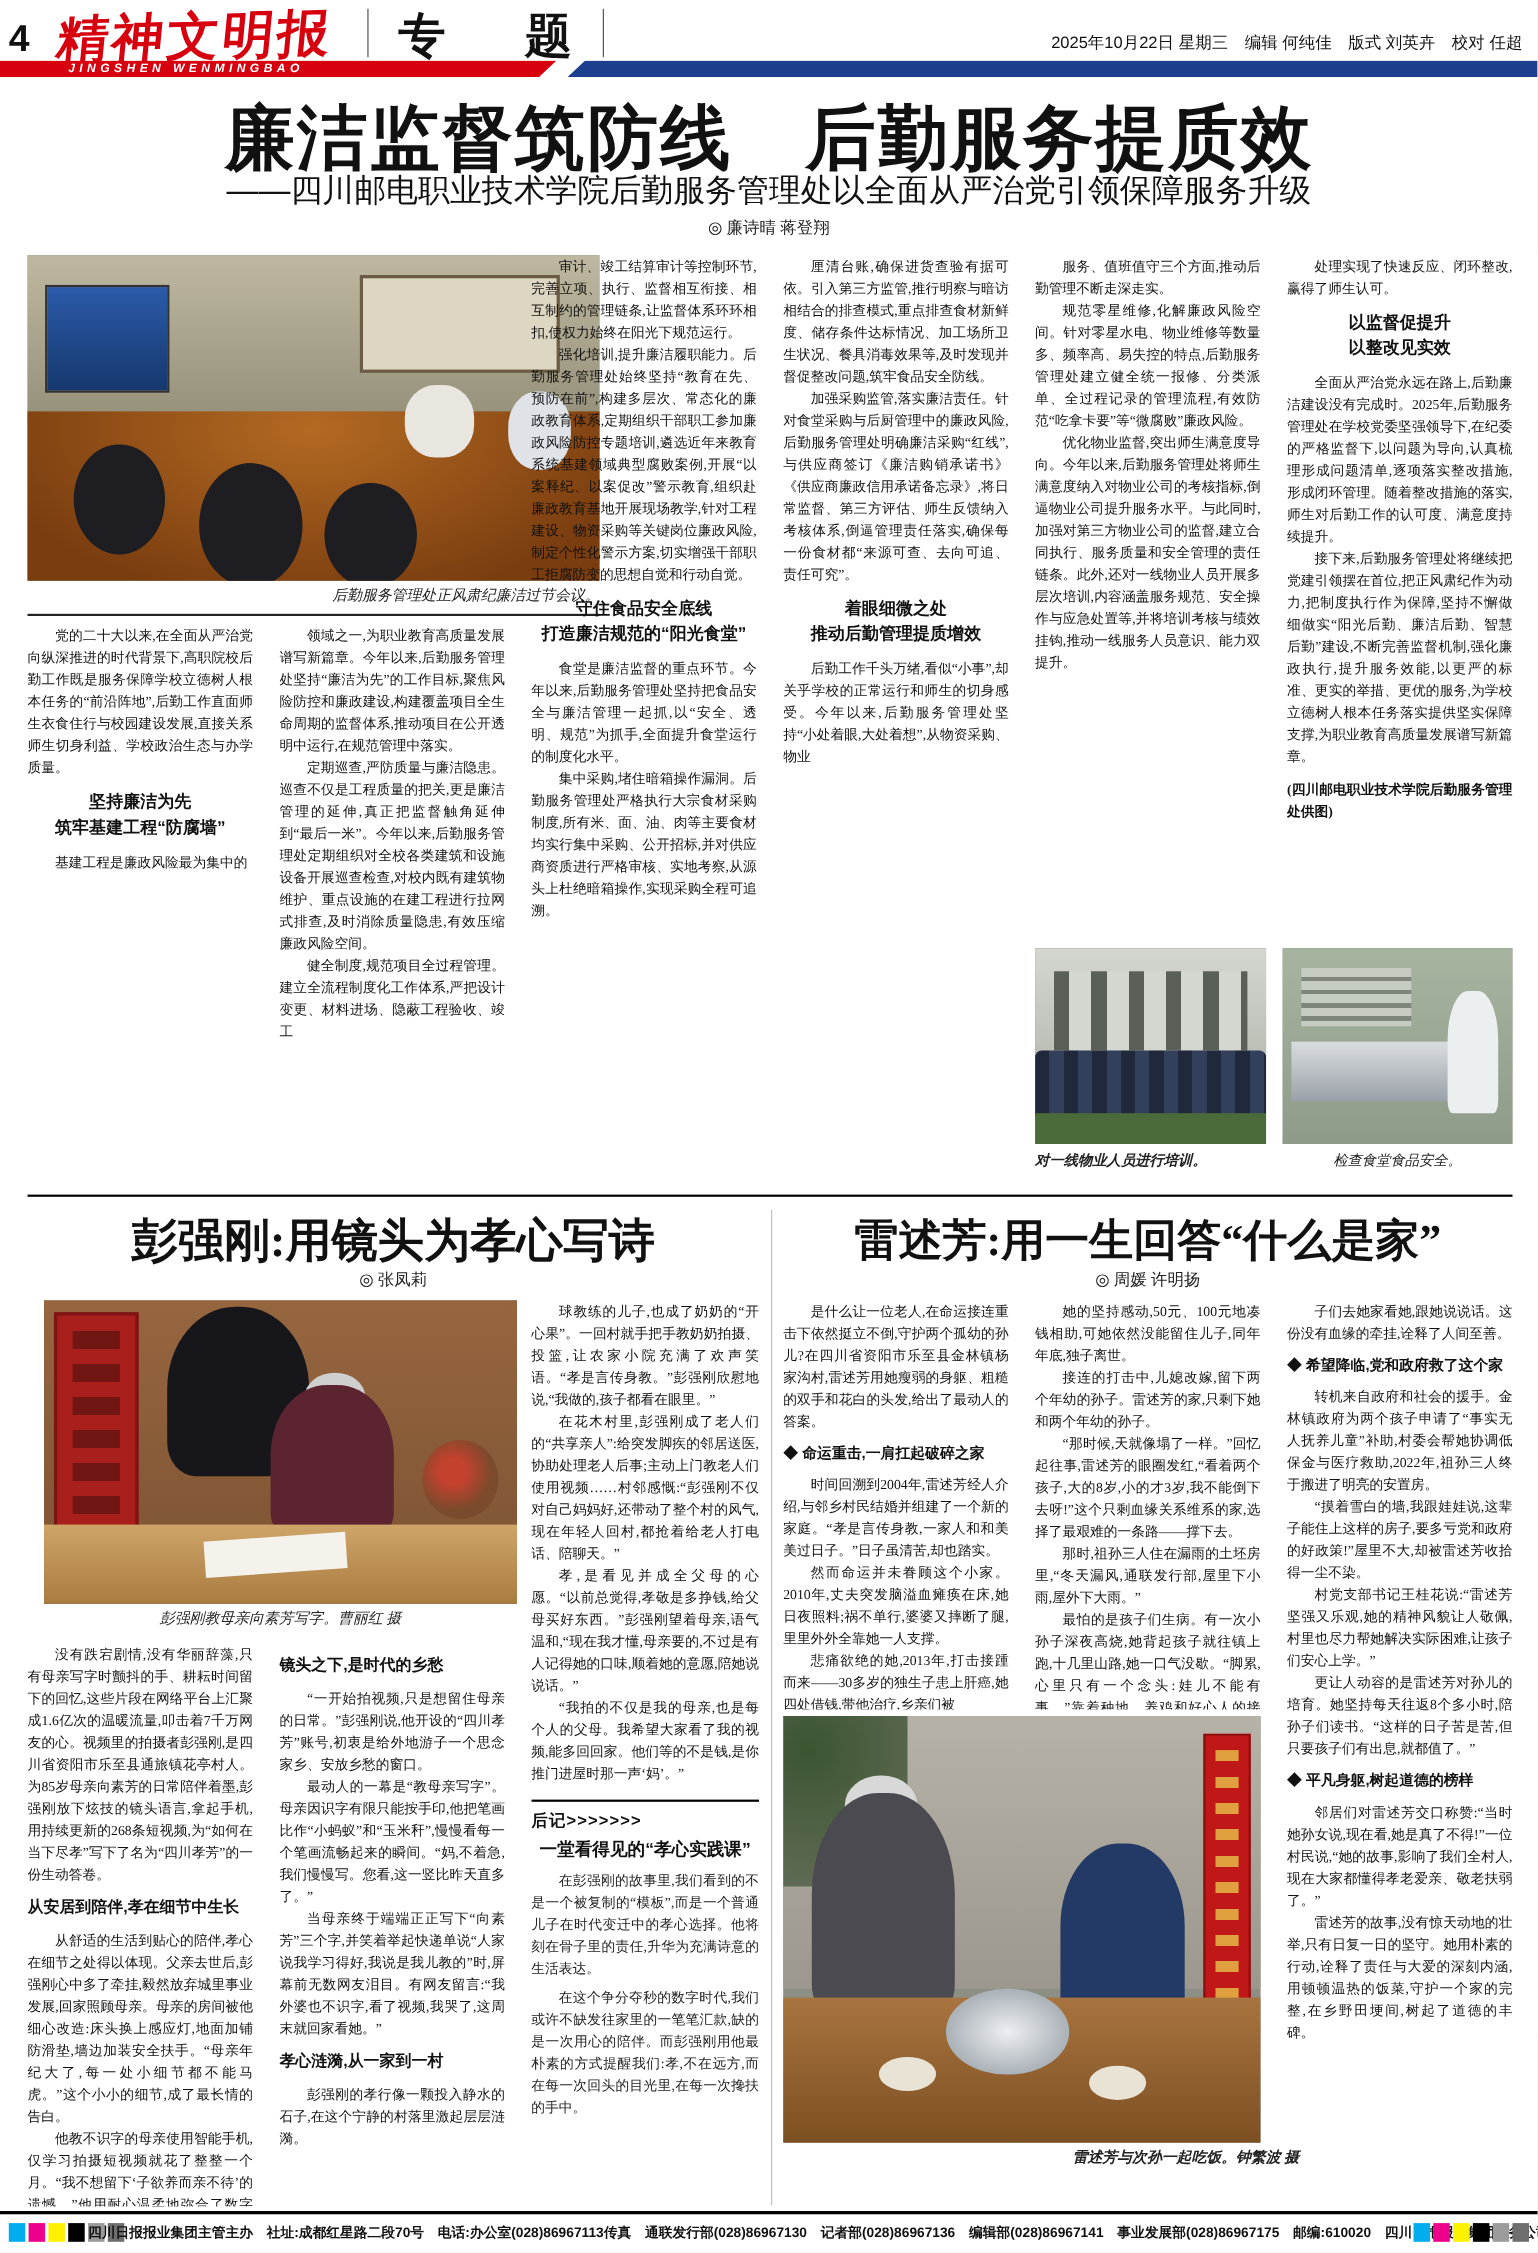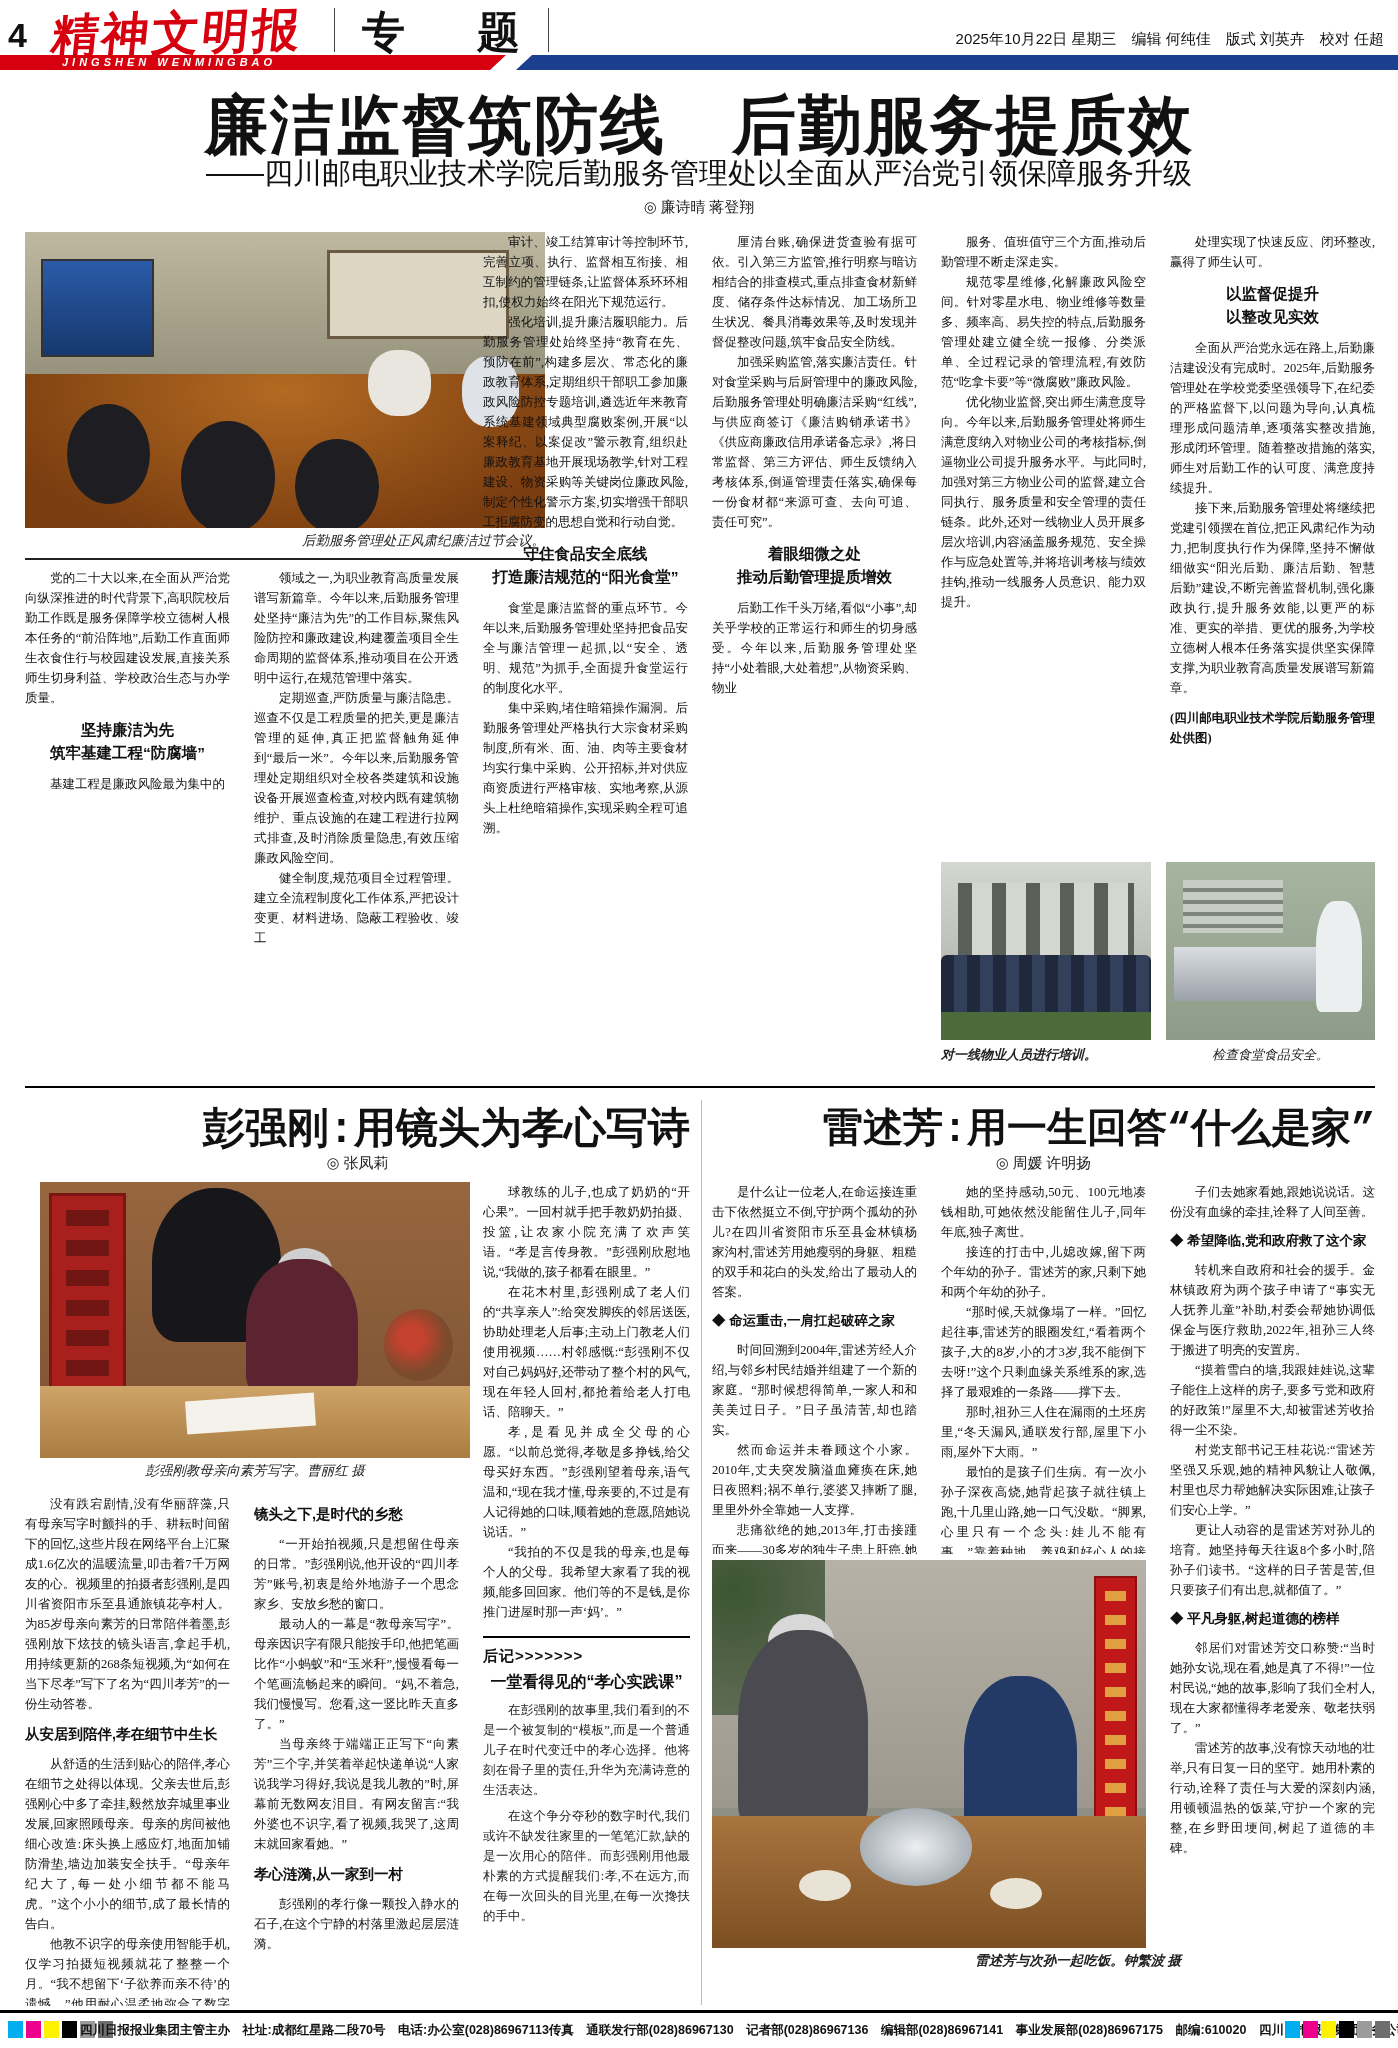--- a/index.html
+++ b/index.html
@@ -92,21 +92,21 @@
   .p5-pot{left:34%;top:64%;width:26%;height:20%;background:radial-gradient(#eceff2,#8e979e);border-radius:50%;}
   .p5-bowl1{left:20%;top:80%;width:12%;height:8%;background:#e8e3d5;border-radius:50%;}
   .p5-bowl2{left:64%;top:82%;width:12%;height:8%;background:#e8e3d5;border-radius:50%;}
   
   .footer-rule{left:0;top:2010px;width:100%;height:3px;background:#000;}
   .fbar{top:2021px;width:15px;height:17px;}
   .footer-text{left:80px;top:2022px;width:1230px;text-align:center;font-size:12.5px;font-weight:bold;
                font-family:"Liberation Sans",sans-serif;white-space:nowrap;}
   .divider-mid{left:25px;top:1086px;width:1350px;height:2px;background:#000;}
   .vdiv{left:701px;top:1100px;width:1px;height:905px;background:#bbb;}
-  .art-title{text-align:right;font-weight:900;font-family:Liberation Mono, monospace;}
+  .art-title{text-align:center;font-weight:900;font-family:Liberation Serif, serif;}
 </style>
 </head>
 <body>
 
 <div class="page">
 
   <div class="abs pageno">4</div>
   <div class="abs mast">精神文明报</div>
   <div class="abs hline" style="left:334px;"></div>
   <div class="abs section">专 题</div>
@@ -228,21 +228,21 @@
       <p class="essay">在彭强刚的故事里,我们看到的不是一个被复制的“模板”,而是一个普通儿子在时代变迁中的孝心选择。他将刻在骨子里的责任,升华为充满诗意的生活表达。</p>
       <p class="essay">在这个争分夺秒的数字时代,我们或许不缺发往家里的一笔笔汇款,缺的是一次用心的陪伴。而彭强刚用他最朴素的方式提醒我们:孝,不在远方,而在每一次回头的目光里,在每一次搀扶的手中。</p>
     </div>
 
   <div class="abs art-title" style="left:712px;top:1100px;width:663px;font-size:40px;">雷述芳:用一生回答“什么是家”</div>
   <div class="abs byline" style="left:712px;top:1154px;width:663px;">◎ 周媛 许明扬</div>
 
   <div class="abs col" style="left:712px;top:1182px;width:205px;height:372px;">
       <p class="para">是什么让一位老人,在命运接连重击下依然挺立不倒,守护两个孤幼的孙儿?在四川省资阳市乐至县金林镇杨家沟村,雷述芳用她瘦弱的身躯、粗糙的双手和花白的头发,给出了最动人的答案。</p>
       <p class="diamond">◆ 命运重击,一肩扛起破碎之家</p>
-      <p class="para">时间回溯到2004年,雷述芳经人介绍,与邻乡村民结婚并组建了一个新的家庭。“那时候想得简单,一家人和和美美过日子。”日子虽清苦,却也踏实。</p>
+      <p class="para">时间回溯到2004年,雷述芳经人介绍,与邻乡村民结婚并组建了一个新的家庭。“孝是言传身教,一家人和和美美过日子。”日子虽清苦,却也踏实。</p>
       <p class="para">然而命运并未眷顾这个小家。2010年,丈夫突发脑溢血瘫痪在床,她日夜照料;祸不单行,婆婆又摔断了腿,里里外外全靠她一人支撑。</p>
       <p class="para">悲痛欲绝的她,2013年,打击接踵而来——30多岁的独生子患上肝癌,她四处借钱,带他治疗,乡亲们被</p>
     </div>
   <div class="abs col" style="left:941px;top:1182px;width:205px;height:372px;">
       <p class="para">她的坚持感动,50元、100元地凑钱相助,可她依然没能留住儿子,同年年底,独子离世。</p>
       <p class="para">接连的打击中,儿媳改嫁,留下两个年幼的孙子。雷述芳的家,只剩下她和两个年幼的孙子。</p>
       <p class="para">“那时候,天就像塌了一样。”回忆起往事,雷述芳的眼圈发红,“看着两个孩子,大的8岁,小的才3岁,我不能倒下去呀!”这个只剩血缘关系维系的家,选择了最艰难的一条路——撑下去。</p>
       <p class="para">那时,祖孙三人住在漏雨的土坯房里,“冬天漏风,通联发行部,屋里下小雨,屋外下大雨。”</p>
       <p class="para">最怕的是孩子们生病。有一次小孙子深夜高烧,她背起孩子就往镇上跑,十几里山路,她一口气没歇。“脚累,心里只有一个念头:娃儿不能有事。”靠着种地、养鸡和好心人的接济,她硬是把两个孩子拉扯大,没让他们饿过一顿饭。村里人感念她的坚韧,隔三差五让孩</p>
     </div>

